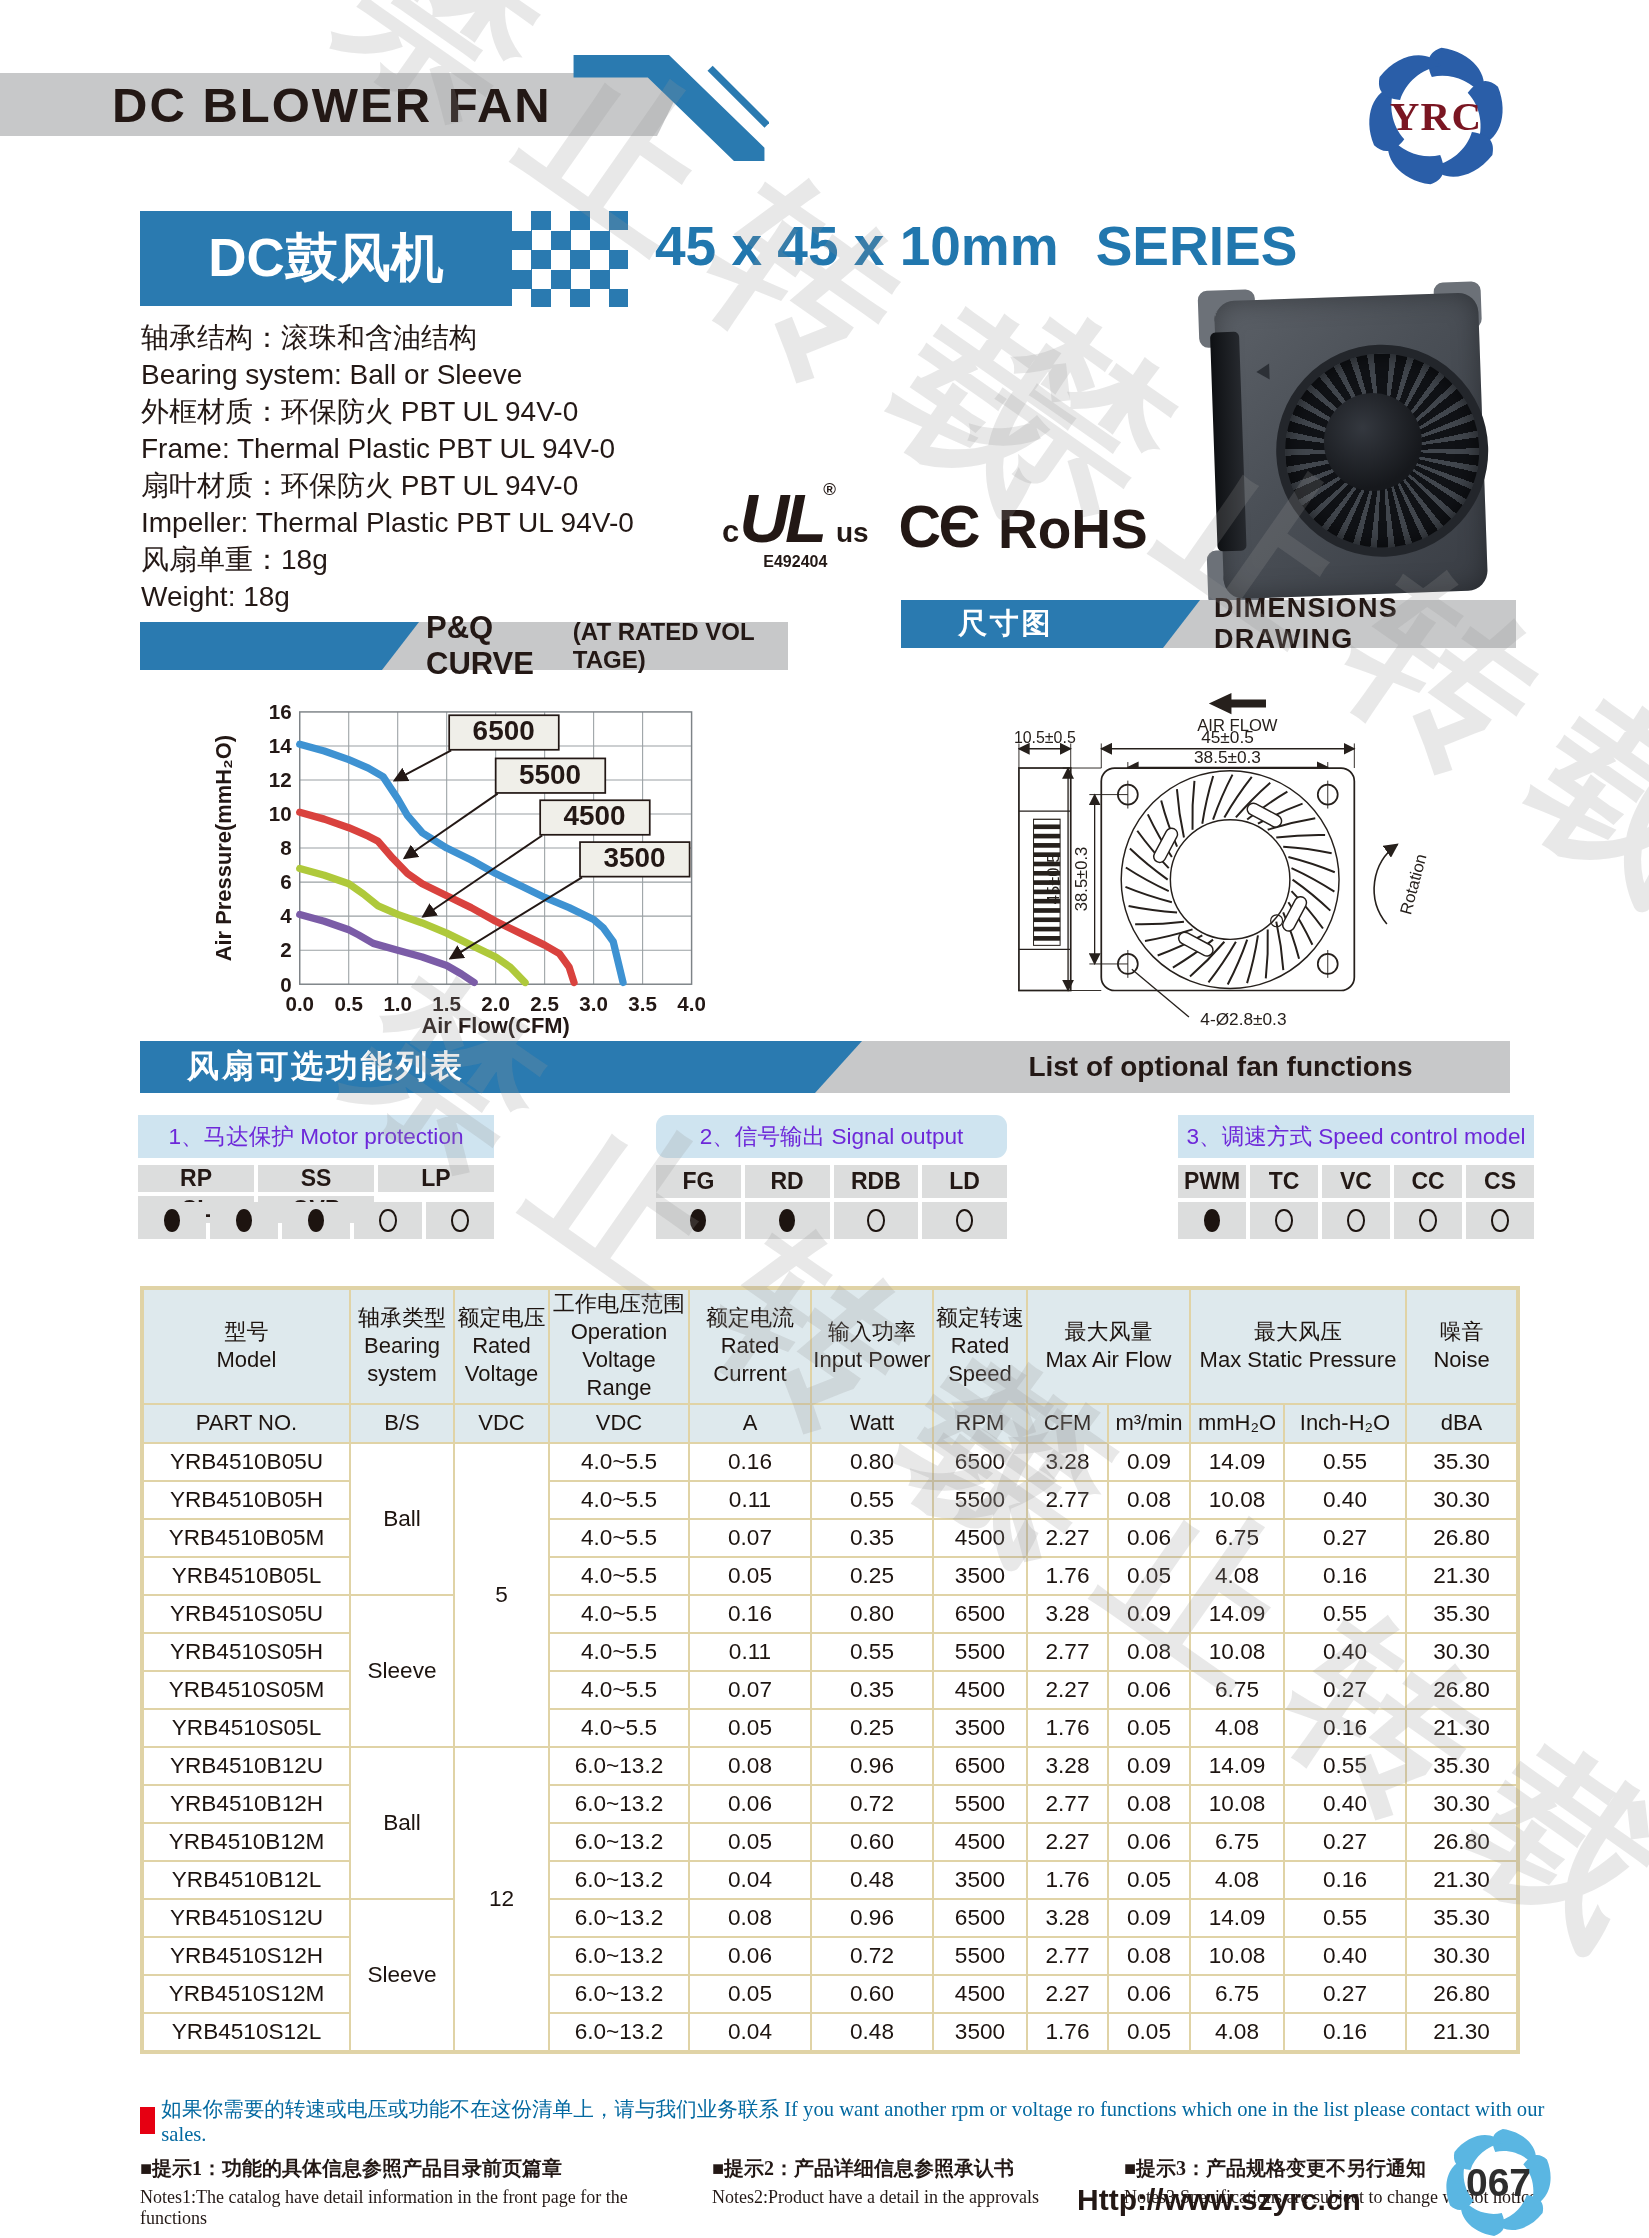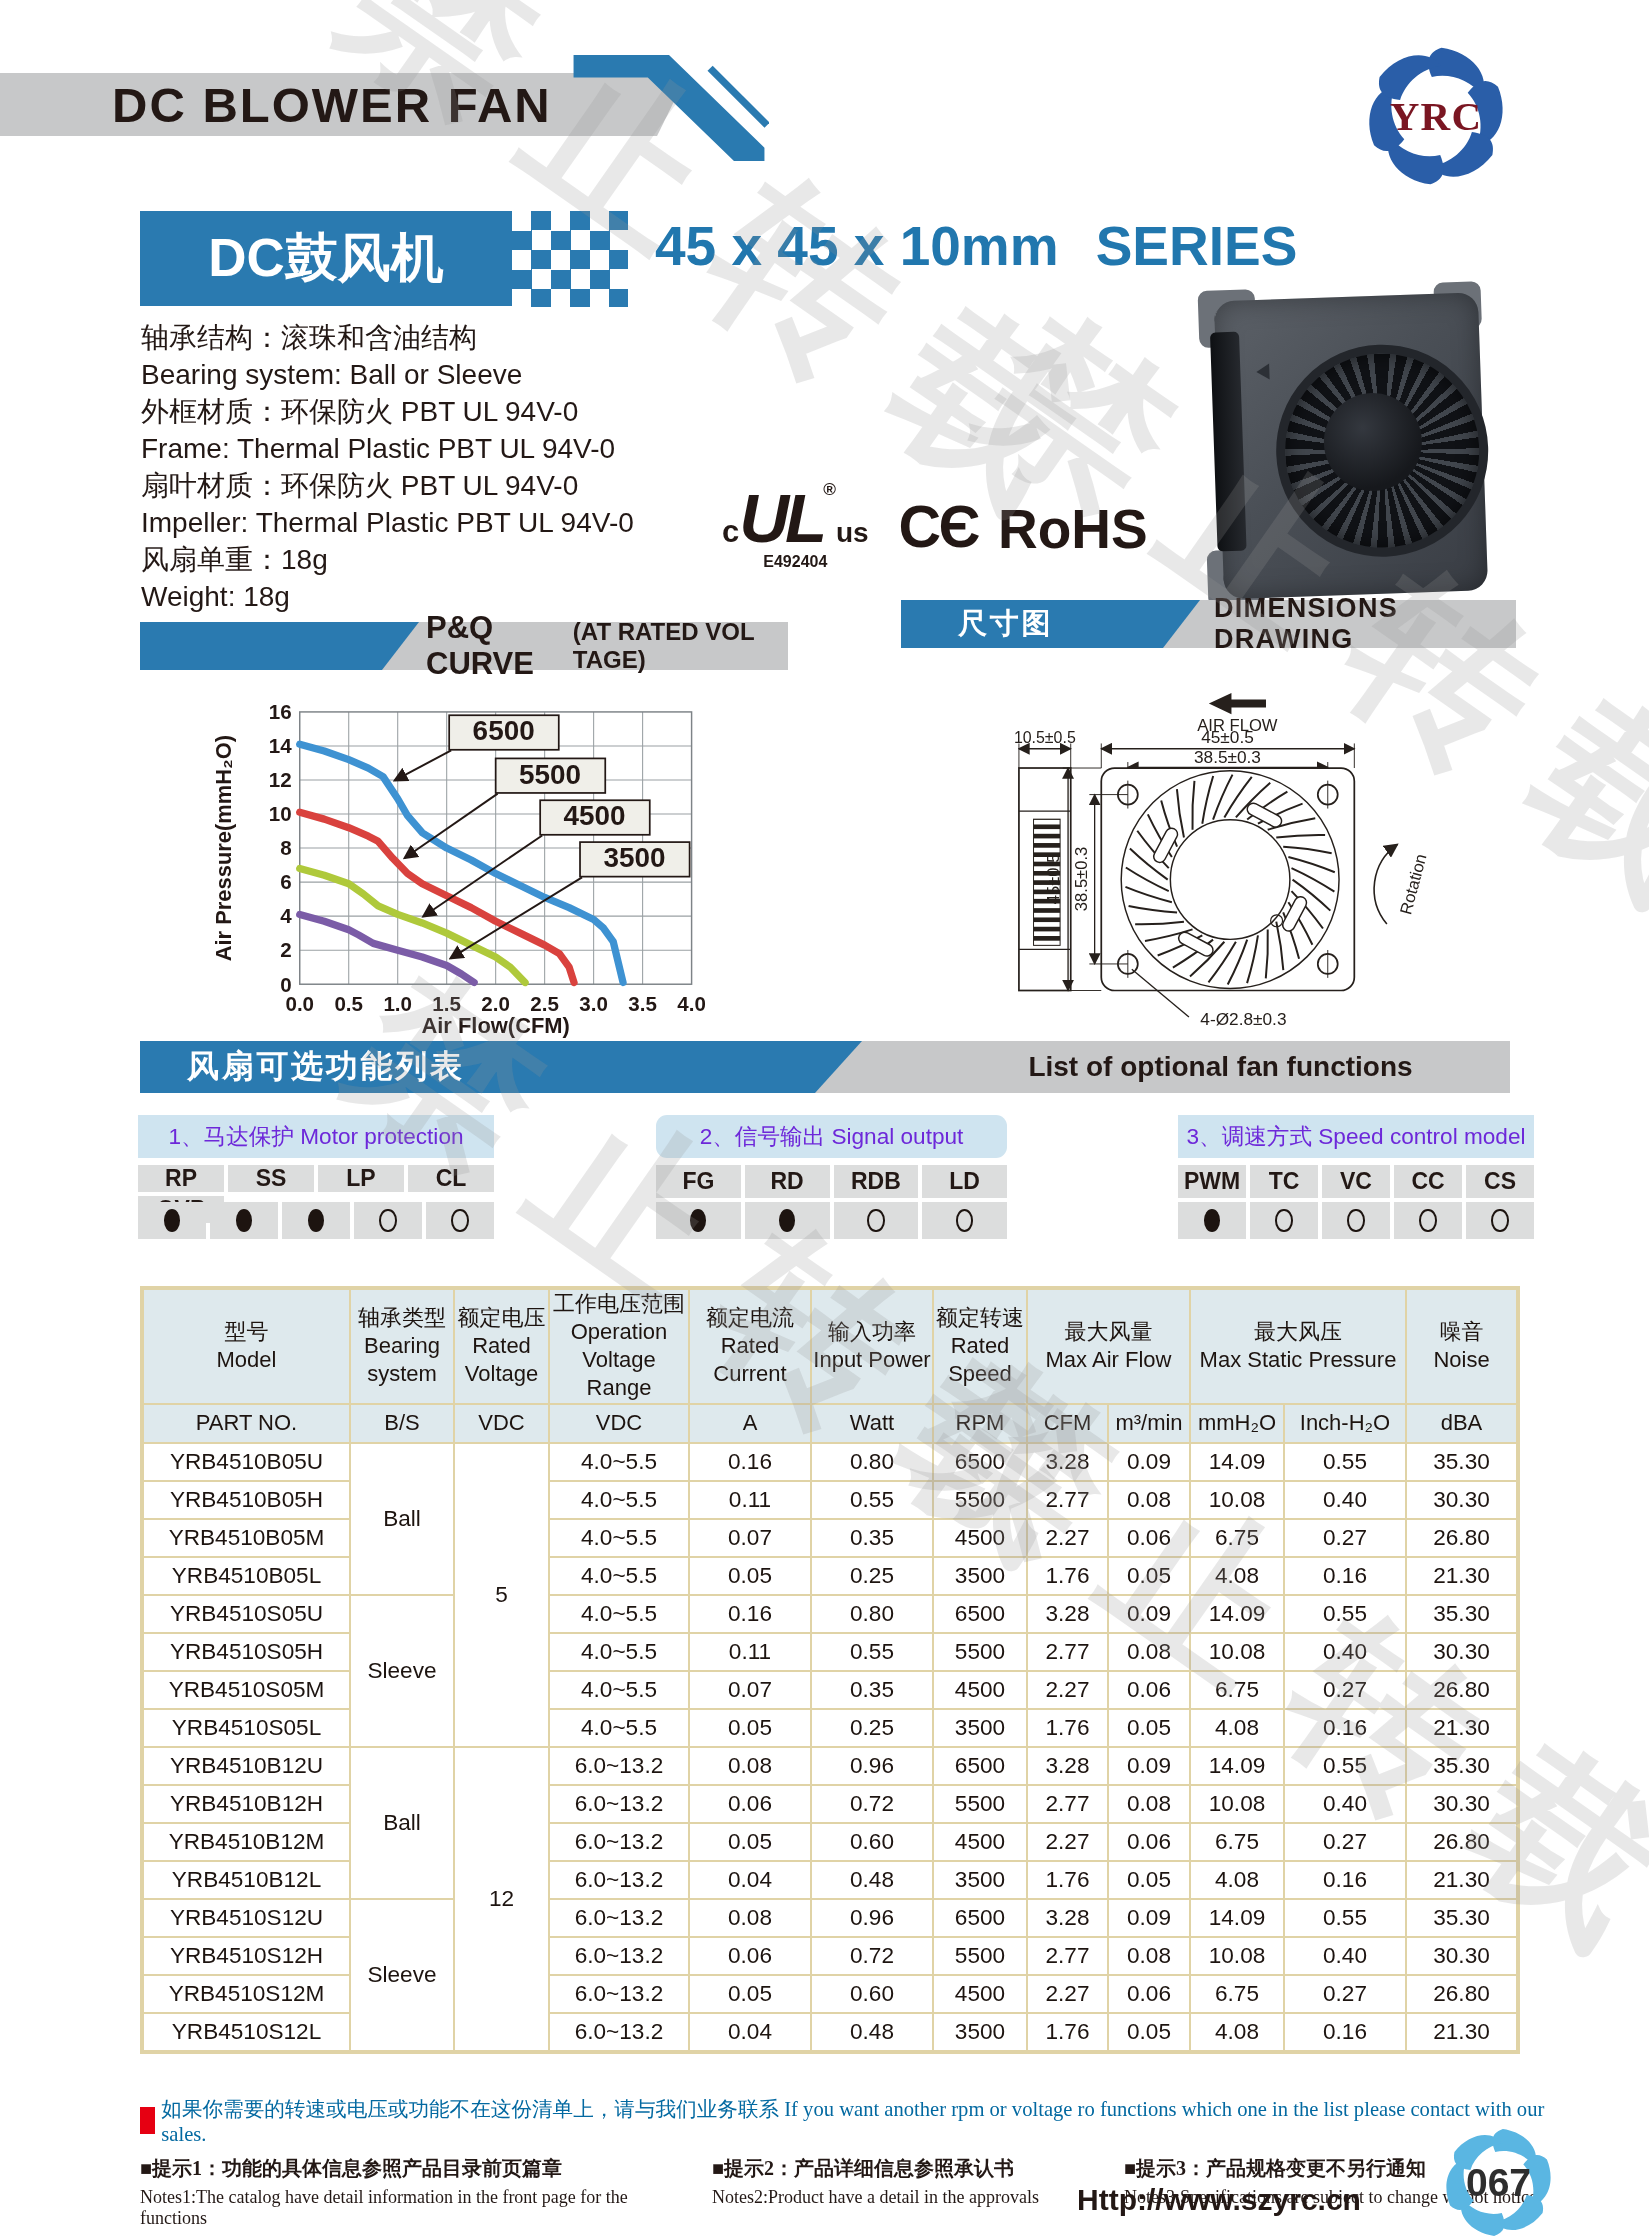--- a/index.html
+++ b/index.html
@@ -385,21 +385,21 @@
   </svg>
 
   <div class="sec sec-fn">
     <div class="blue">
         <span class="cn">风扇可选功能列表</span>
       </div>
     <div class="entxt fn-en" style="left:831px;right:40px;">List of optional fan functions</div>
   </div>
 
   <div class="fn-title" style="left:138px;width:356px;">1、马达保护 Motor protection</div>
-  <div class="fn-row" style="left:138px;top:1165px;width:356px;height:33px;grid-template-columns:repeat(4,1fr);">
+  <div class="fn-row" style="left:138px;top:1165px;width:356px;height:33px;grid-template-columns:repeat(3,1fr);">
     <div class="fn-cell">RP</div>
     <div class="fn-cell">SS</div>
     <div class="fn-cell">LP</div>
     <div class="fn-cell">CL</div>
     <div class="fn-cell">OVP</div>
   </div>
   <div class="fn-row" style="left:138px;top:1202px;width:356px;height:37px;grid-template-columns:repeat(5,1fr);">
     <div class="fn-cell">
         <span class="dot dot-filled"></span>
       </div>

